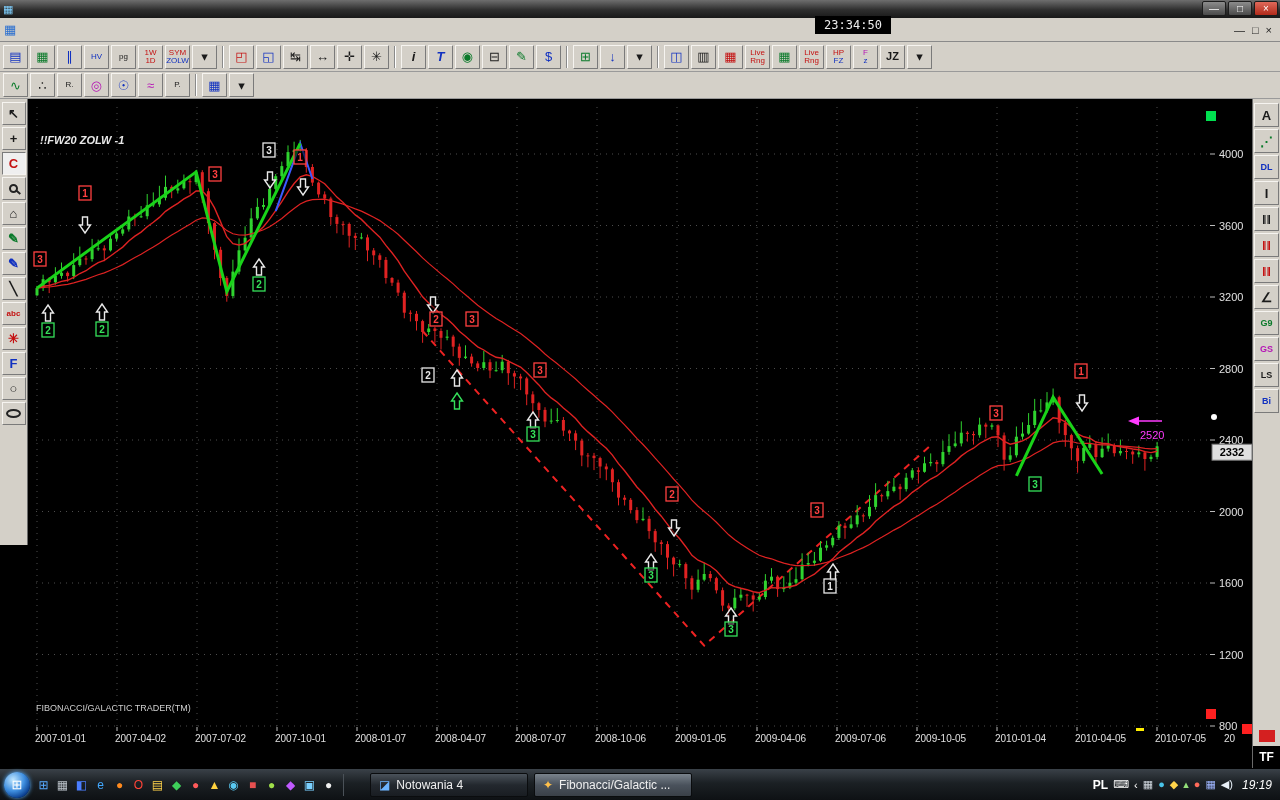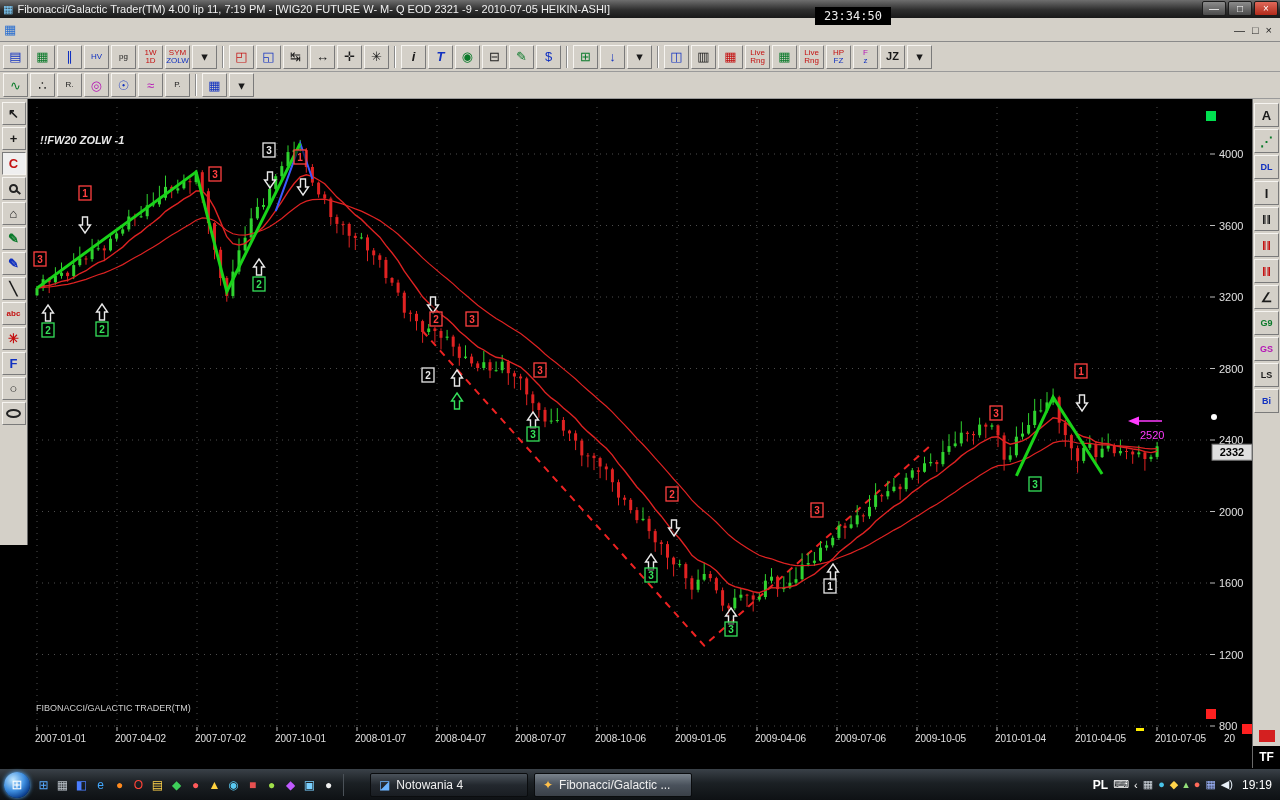--- a/index.html
+++ b/index.html
@@ -2,21 +2,21 @@
 <html><head>
 <meta charset="utf-8">
 <style>
   *{box-sizing:border-box;margin:0;padding:0;}
   body{width:1280px;height:800px;overflow:hidden;background:#000;font-family:"Liberation Sans",sans-serif;}
   .screen{position:relative;width:1280px;height:800px;}
 
   
   .titlebar{height:18px;background:linear-gradient(#6e6e6e,#2e2e2e 55%,#191919);display:flex;align-items:center;padding:0 3px;color:#f0f0f0;font-size:11px;position:relative;white-space:nowrap;}
   .t-icon{color:#7fd0ff;margin-right:4px;font-size:11px;}
-  .t-clock{position:absolute;left:815px;top:7px;width:76px;height:18px;background:#000;color:#ececec;font-family:"DejaVu Sans Mono",monospace;font-size:12px;display:flex;align-items:center;justify-content:center;}
+  .t-clock{position:absolute;left:815px;top:16px;width:76px;height:18px;background:#000;color:#ececec;font-family:"DejaVu Sans Mono",monospace;font-size:12px;display:flex;align-items:center;justify-content:center;}
   .t-controls{position:absolute;right:2px;top:1px;display:flex;gap:2px;}
   .wbtn{width:24px;height:15px;display:flex;align-items:center;justify-content:center;font-size:10px;line-height:10px;background:linear-gradient(#8c8c8c,#4a4a4a);color:#fff;border:1px solid #1c1c1c;border-radius:2px;}
   .wbtn.close{background:linear-gradient(#e0695a,#b02a1a);}
 
   
   .menubar{height:24px;background:#d4d0c8;display:flex;align-items:center;font-size:12px;color:#000;padding:0 4px;border-bottom:1px solid #8a8a8a;}
   .m-icon{color:#2a6fd0;margin-right:6px;font-size:13px;}
   .mitem{padding:2px 8px;}
   .mdi{margin-left:auto;display:flex;gap:7px;font-size:11px;padding-right:4px;color:#222;}
 
@@ -59,30 +59,29 @@
   #quicklaunch{display:flex;align-items:center;}
   .qicon{width:19px;height:20px;display:flex;align-items:center;justify-content:center;font-size:12px;}
   .tb-sep{width:1px;height:22px;background:#4a5158;margin:0 5px;}
   #taskbuttons{display:flex;align-items:center;margin-left:18px;}
   .taskbtn{height:24px;width:158px;margin:0 3px;display:flex;align-items:center;gap:6px;padding:0 8px;background:linear-gradient(#4a525a,#23282e 50%,#191d22);border:1px solid #0a0c0e;border-radius:2px;font-size:12px;color:#f0f0f0;white-space:nowrap;overflow:hidden;}
   .taskbtn.active{background:linear-gradient(#7a838c,#4a525c 50%,#3a4048);}
   .tb-spacer{flex:1;}
   .tray{display:flex;align-items:center;gap:5px;font-size:12px;padding-right:4px;}
   .tray .lang{font-weight:bold;}
   .tico{font-size:11px;}
-  .time{font-size:12px;margin-left:4px;}
+  .time{font-size:12px;margin-left:4px;font-style:italic;}
 </style>
 </head>
 <body>
 
 <div class="screen">
 
   <div class="titlebar">
     <span class="t-icon">▦</span>
-    <span class="t-text">Fibonacci/Galactic Trader(TM) 4.00 lip 11,  7:19 PM - [WIG20 FUTURE W- M- Q EOD  2321    -9 - 2010-07-05 HEIKIN-ASHI]</span>
     <span class="t-clock">23:34:50</span>
     <span class="t-controls">
       <span class="wbtn">—</span>
       <span class="wbtn">□</span>
       <span class="wbtn close">×</span>
     </span>
   </div>
 
   <div class="menubar">
     <span class="m-icon">▦</span>

